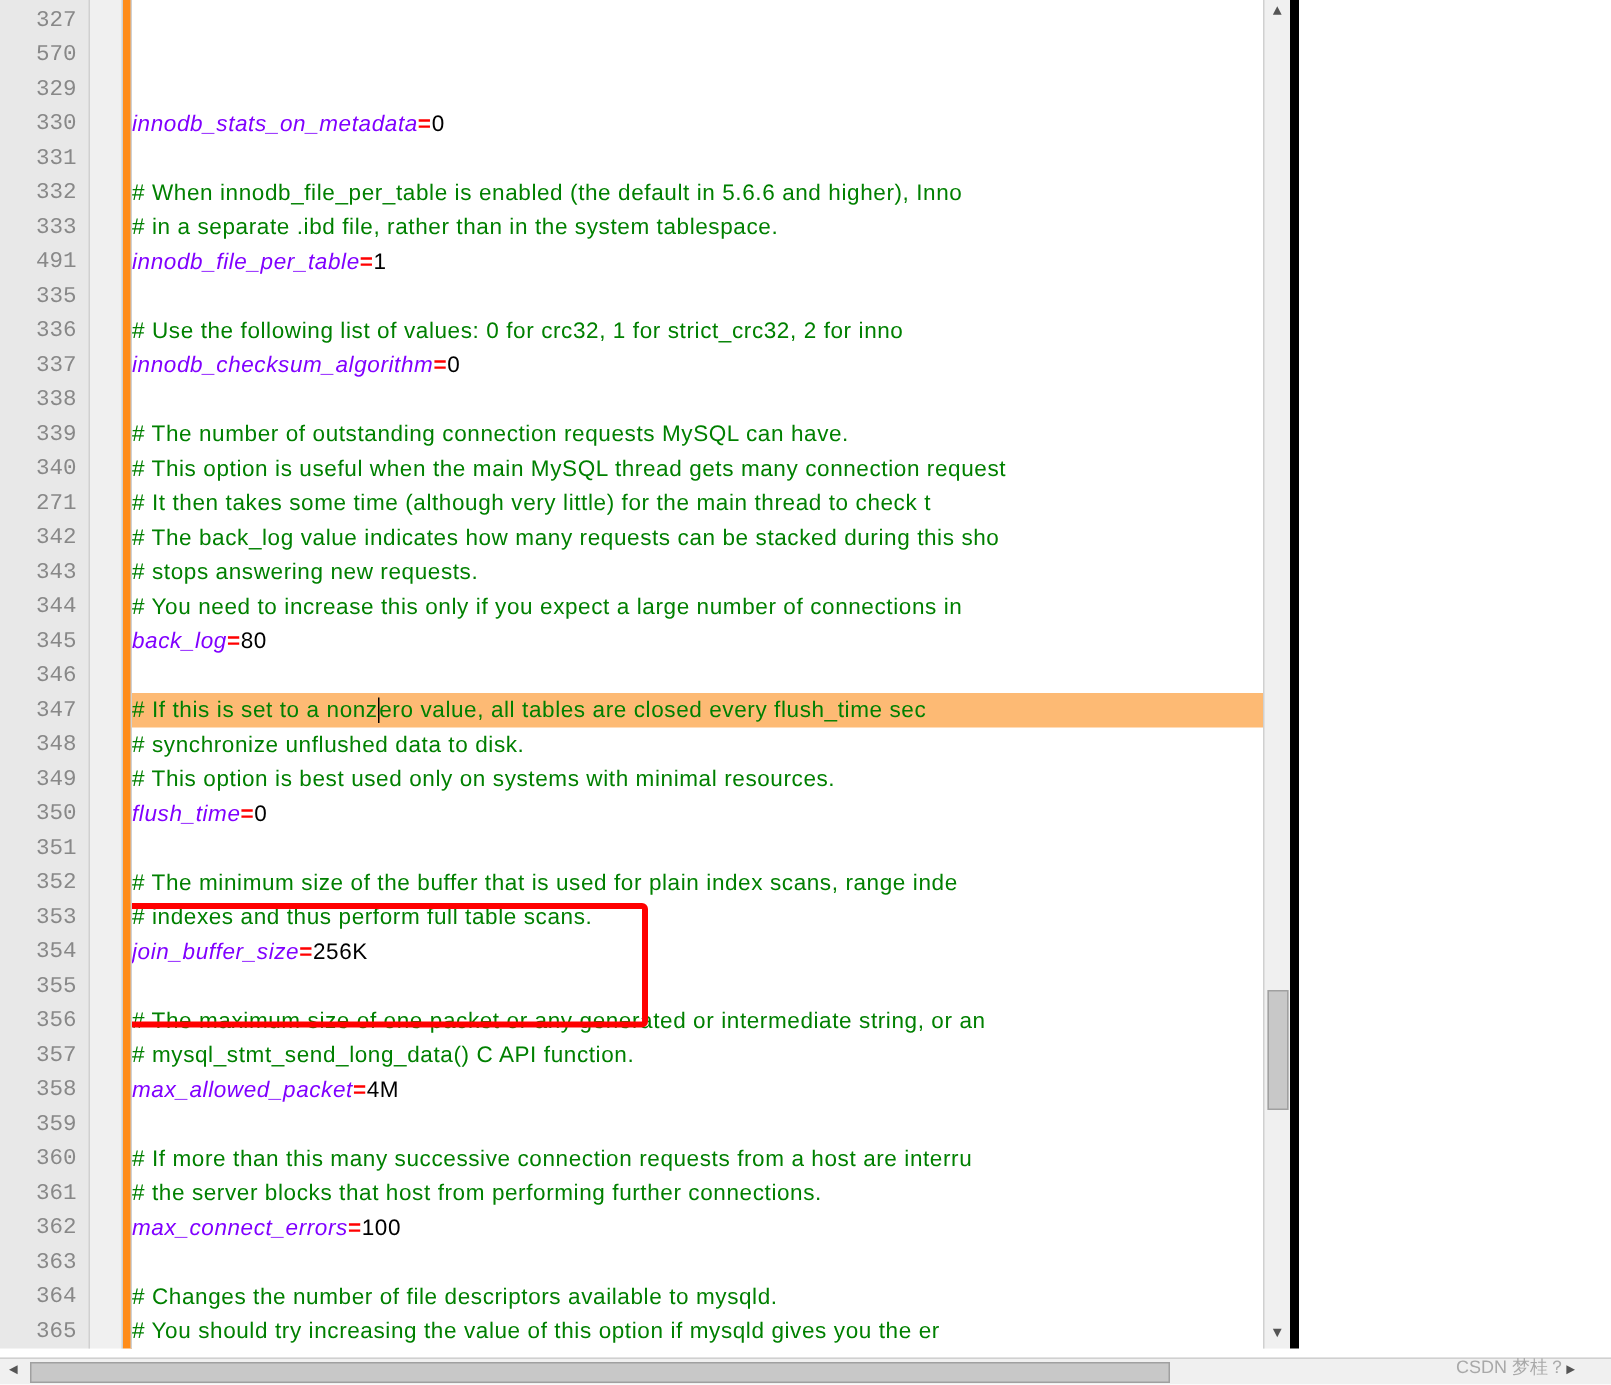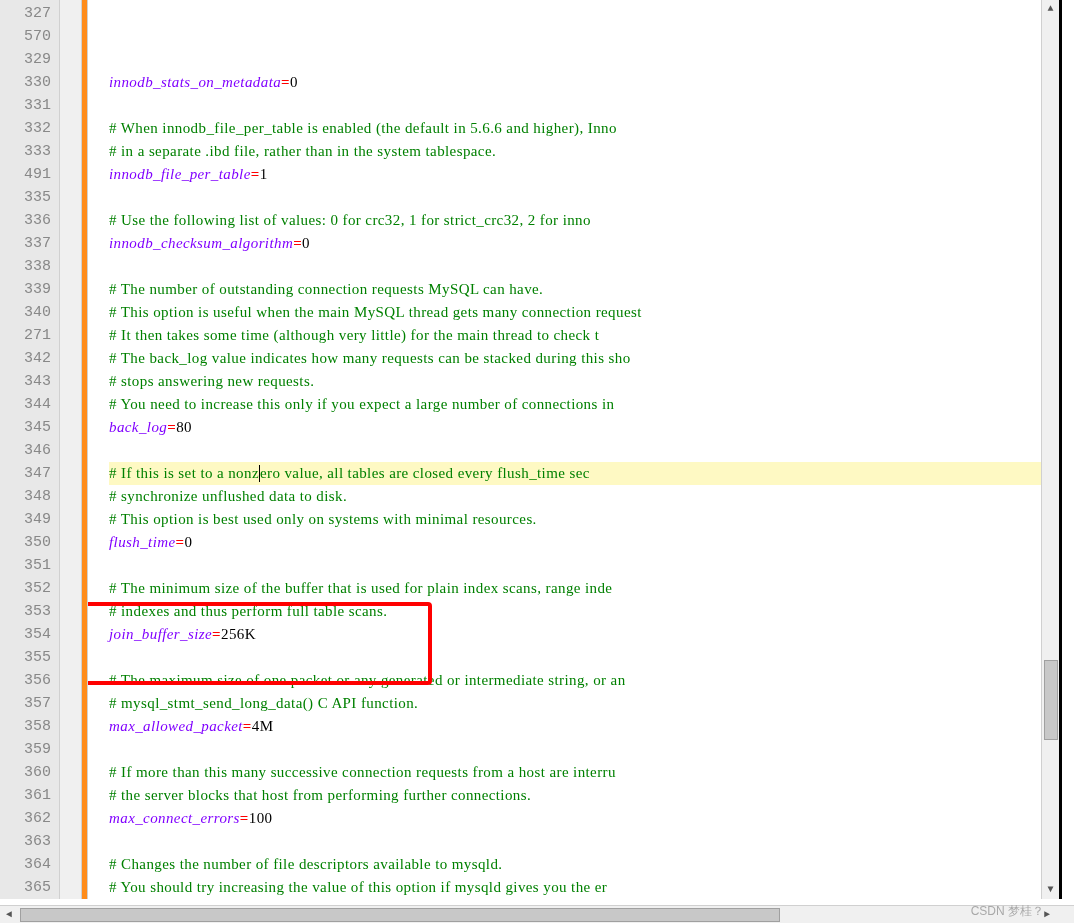--- a/index.html
+++ b/index.html
@@ -7,23 +7,23 @@
     font-family: Consolas, 'Courier New', monospace;
     font-size: 15px;
     background: #fff;
     overflow: hidden;
     position: relative;
     width: 1074px;
     height: 923px;
   }
   .editor-wrap {
     display: flex;
-    width: 1062px;
+    width: 866px;
     height: 899px;
-    border-right: 3px solid #000000;
+    border-right: 6px solid #000000;
     position: relative;
   }
   .gutter {
     width: 60px;
     background: #e8e8e8;
     text-align: right;
     padding-right: 8px;
     color: #888;
     border-right: 1px solid #d0d0d0;
     font-family: Consolas, 'Courier New', monospace;
@@ -37,31 +37,31 @@
     background: #f0f0f0;
     border-right: 1px solid #d0d0d0;
   }
   .change-bar {
     width: 6px;
     background: #ff8c1a;
     border-right: 1px solid #d0d0d0;
   }
   .code {
     flex: 1;
-    padding-left: 21px;
+    padding-left: 0;
     padding-top: 2px;
     line-height: 23px;
     white-space: pre;
     overflow: hidden;
-    font-family: Liberation Serif, serif;
+    font-family: Liberation Sans, sans-serif;
     letter-spacing: 0.4px;
     position: relative;
   }
   .line { height: 23px; }
-  .line.current { background: #fef9c3; }
+  .line.current { background: #fdba74; }
   .c  { color: #008000; }          
   .k  { color: #8000ff; font-style: italic; } 
   .op { color: #ff0000; font-weight: bold; }  
   .v  { color: #000; }             
   .highlight-box {
     position: absolute;
     border: 4px solid #ff0000;
     border-radius: 4px;
     pointer-events: none;
   }

